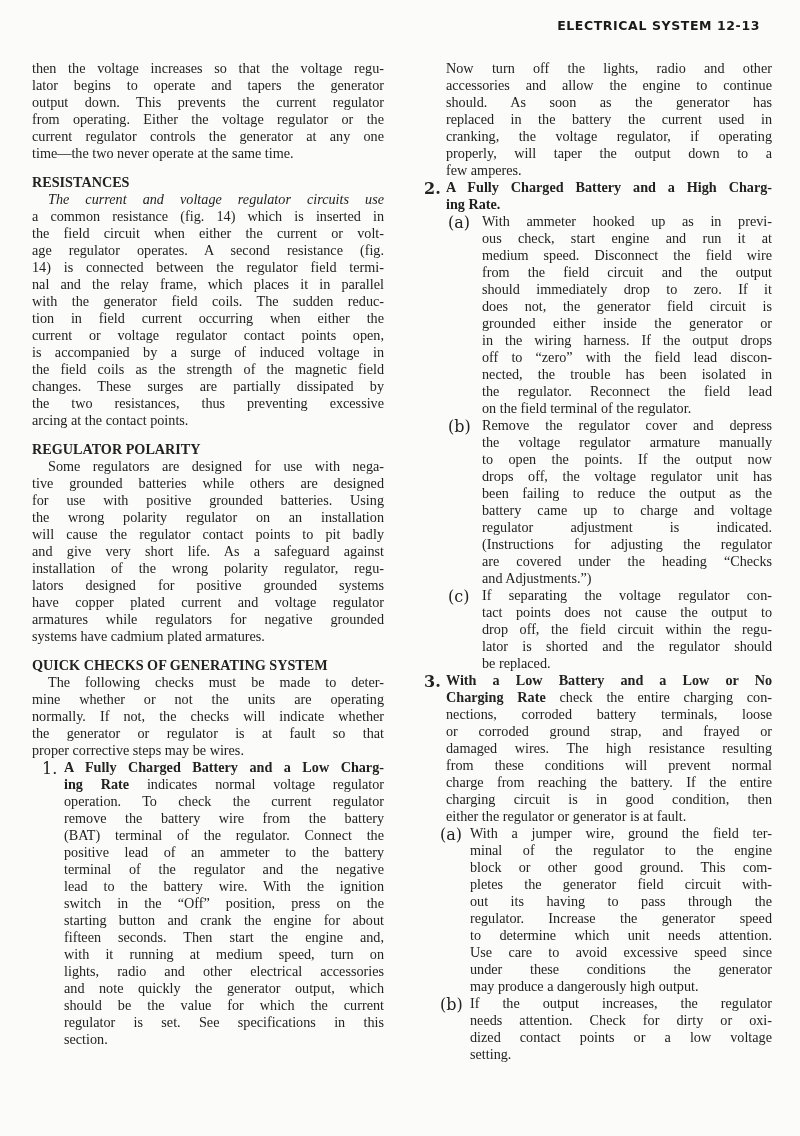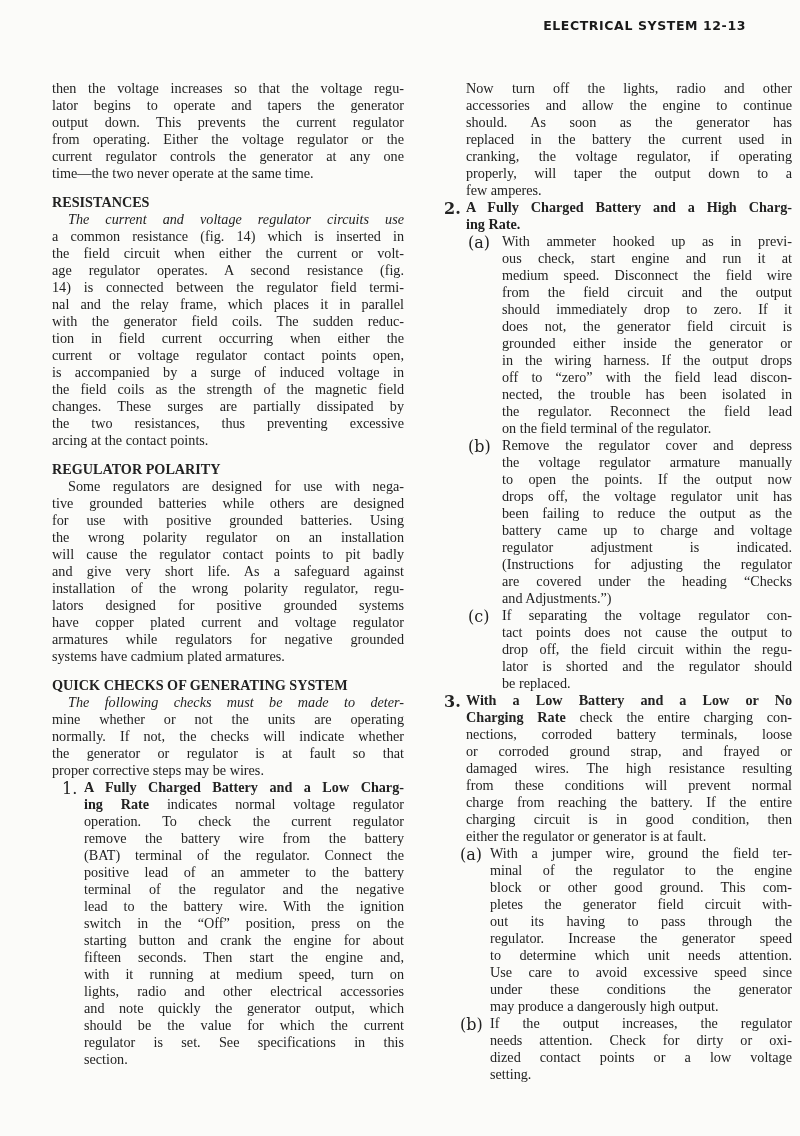--- a/index.html
+++ b/index.html
@@ -1,25 +1,25 @@
 <!DOCTYPE html>
 <html><head>
 <meta charset="utf-8">
 <style>
   html, body { margin: 0; padding: 0; }
   body {
     width: 800px; height: 1136px; background: #fbfbf9; position: relative; overflow: hidden;
     font-family: "DejaVu Serif", "Liberation Serif", serif; color: #222;
   }
   .running-head {
-    position: absolute; top: 18px; right: 54px;
+    position: absolute; top: 18px; right: 40px;
     font-family: "DejaVu Sans", "Liberation Sans", sans-serif; font-weight: bold;
     font-size: 12.5px; letter-spacing: 0.6px; color: #1a1a1a;
   }
-  .col { position: absolute; top: 80px; width: 352px; margin-left: 20px; }
+  .col { position: absolute; top: 60px; width: 352px; }
   .col.left { left: 32px; }
   .col.right { left: 428px; width: 344px; }
   .line {
     display: block; font-size: 13px; line-height: 17px; height: 17px; white-space: nowrap;
     text-align: justify; text-align-last: justify; font-family: "Liberation Serif", serif;
     font-size: 14.2px;
   }
   .line.last { text-align-last: left; }
   .h { font-family: "Liberation Serif", serif; font-weight: bold; font-size: 14.2px; line-height: 17px; margin: 0; display:block; }
   .b { font-weight: bold; }
@@ -74,21 +74,21 @@
       <span class="line">installation of the wrong polarity regulator, regu-</span>
       <span class="line">lators designed for positive grounded systems</span>
       <span class="line">have copper plated current and voltage regulator</span>
       <span class="line">armatures while regulators for negative grounded</span>
       <span class="line last">systems have cadmium plated armatures.</span>
     </div>
 
   <div style="height:12px"></div>
   <div class="h">QUICK CHECKS OF GENERATING SYSTEM</div>
   <div>
-      <span class="line" style="padding-left: 16px; font-style: italic;">The following checks must be made to deter-</span>
+      <span class="line" style="padding-left: 16px;">The following checks must be made to deter-</span>
       <span class="line">mine whether or not the units are operating</span>
       <span class="line">normally. If not, the checks will indicate whether</span>
       <span class="line">the generator or regulator is at fault so that</span>
       <span class="line last">proper corrective steps may be wires.</span>
     </div>
 
   <div class="block" style="margin-left:32px">
     <span class="num" style="left:-22px; font-weight:normal">1.</span>
     <span class="line b">A Fully Charged Battery and a Low Charg-</span>
     <span class="line"><b>ing Rate</b><span> indicates normal voltage regulator</span></span>

